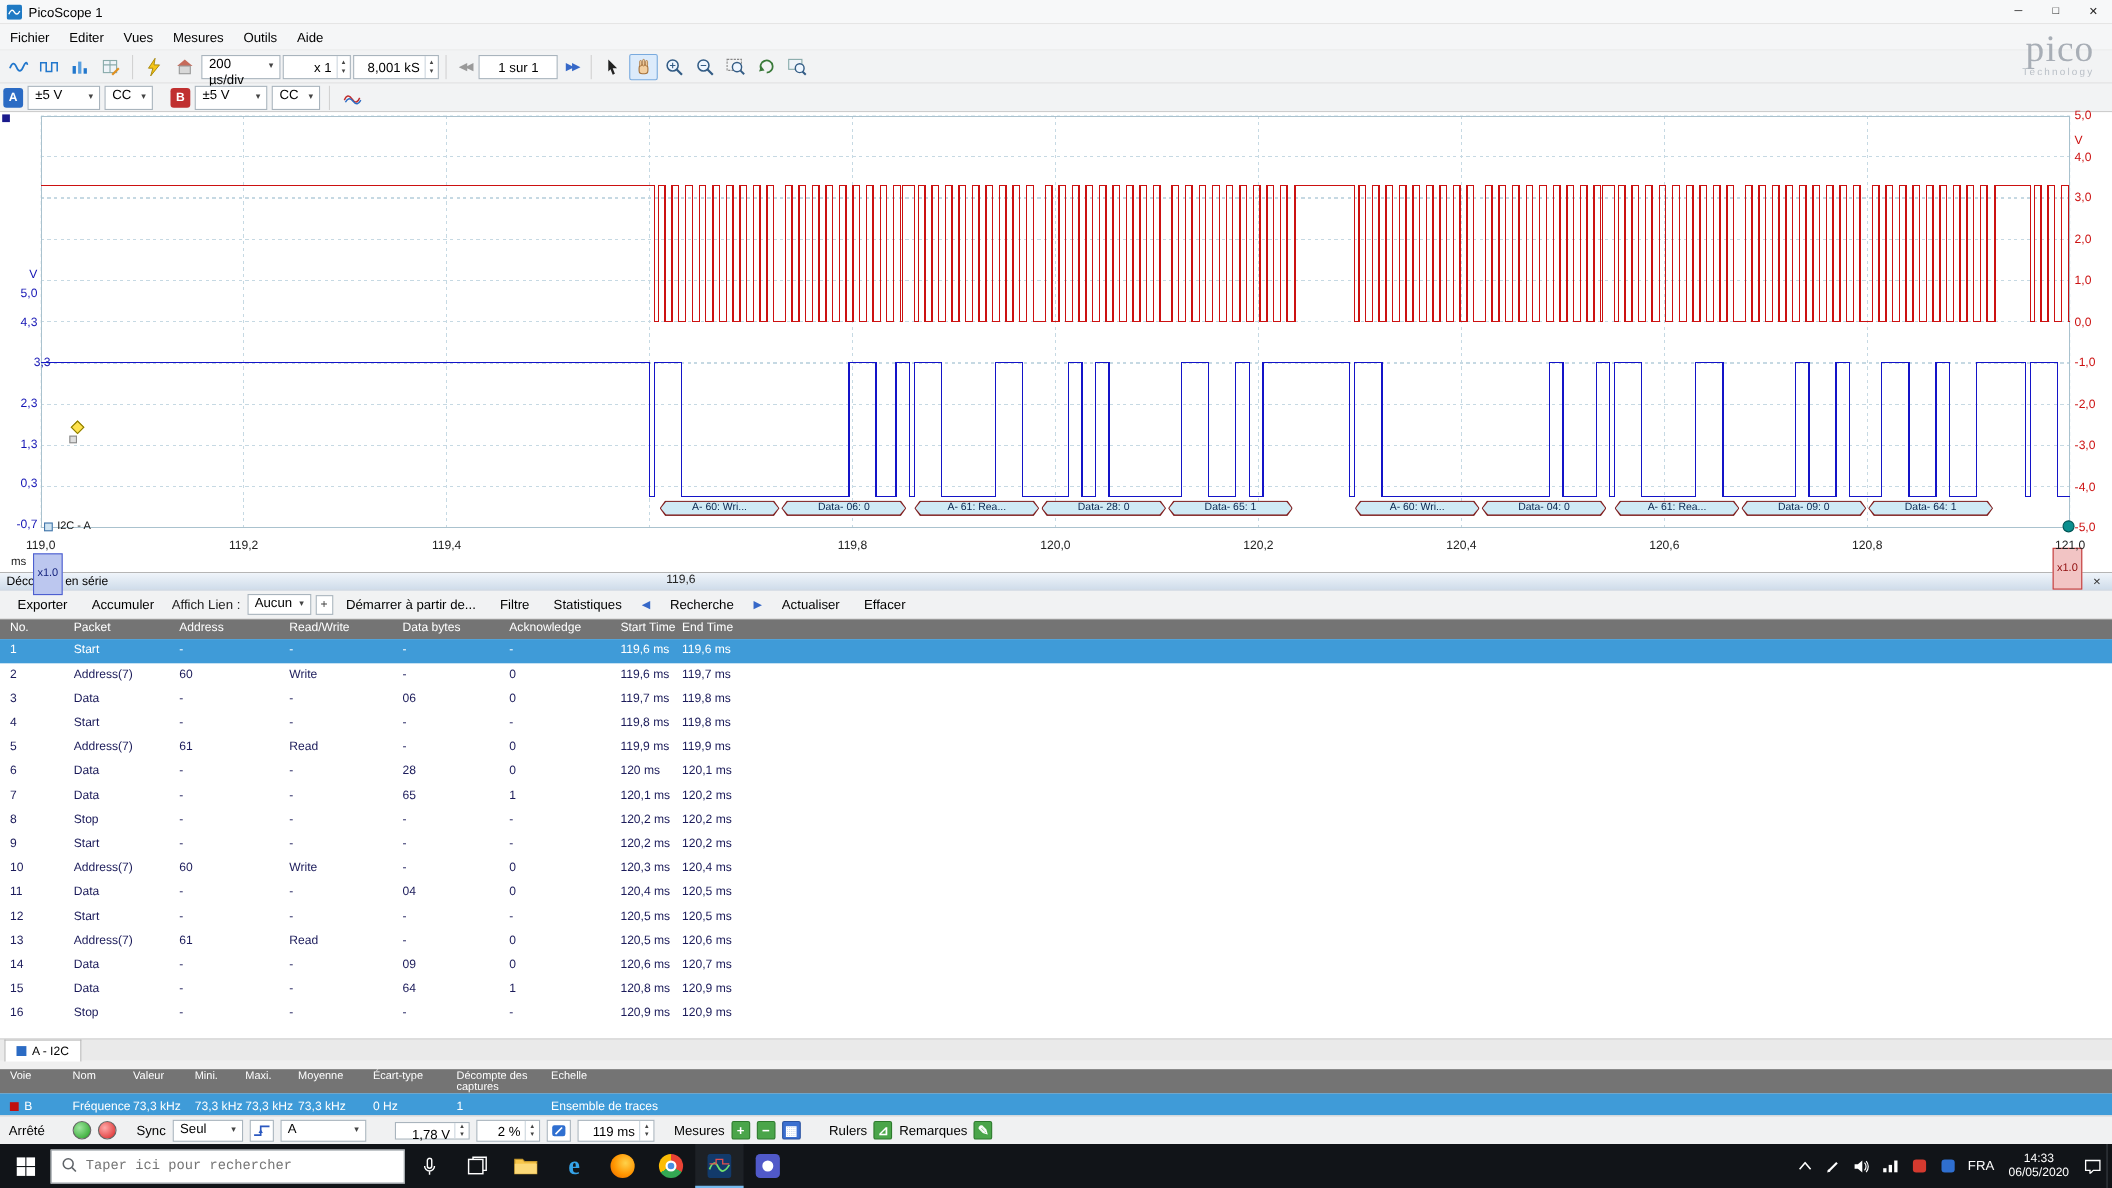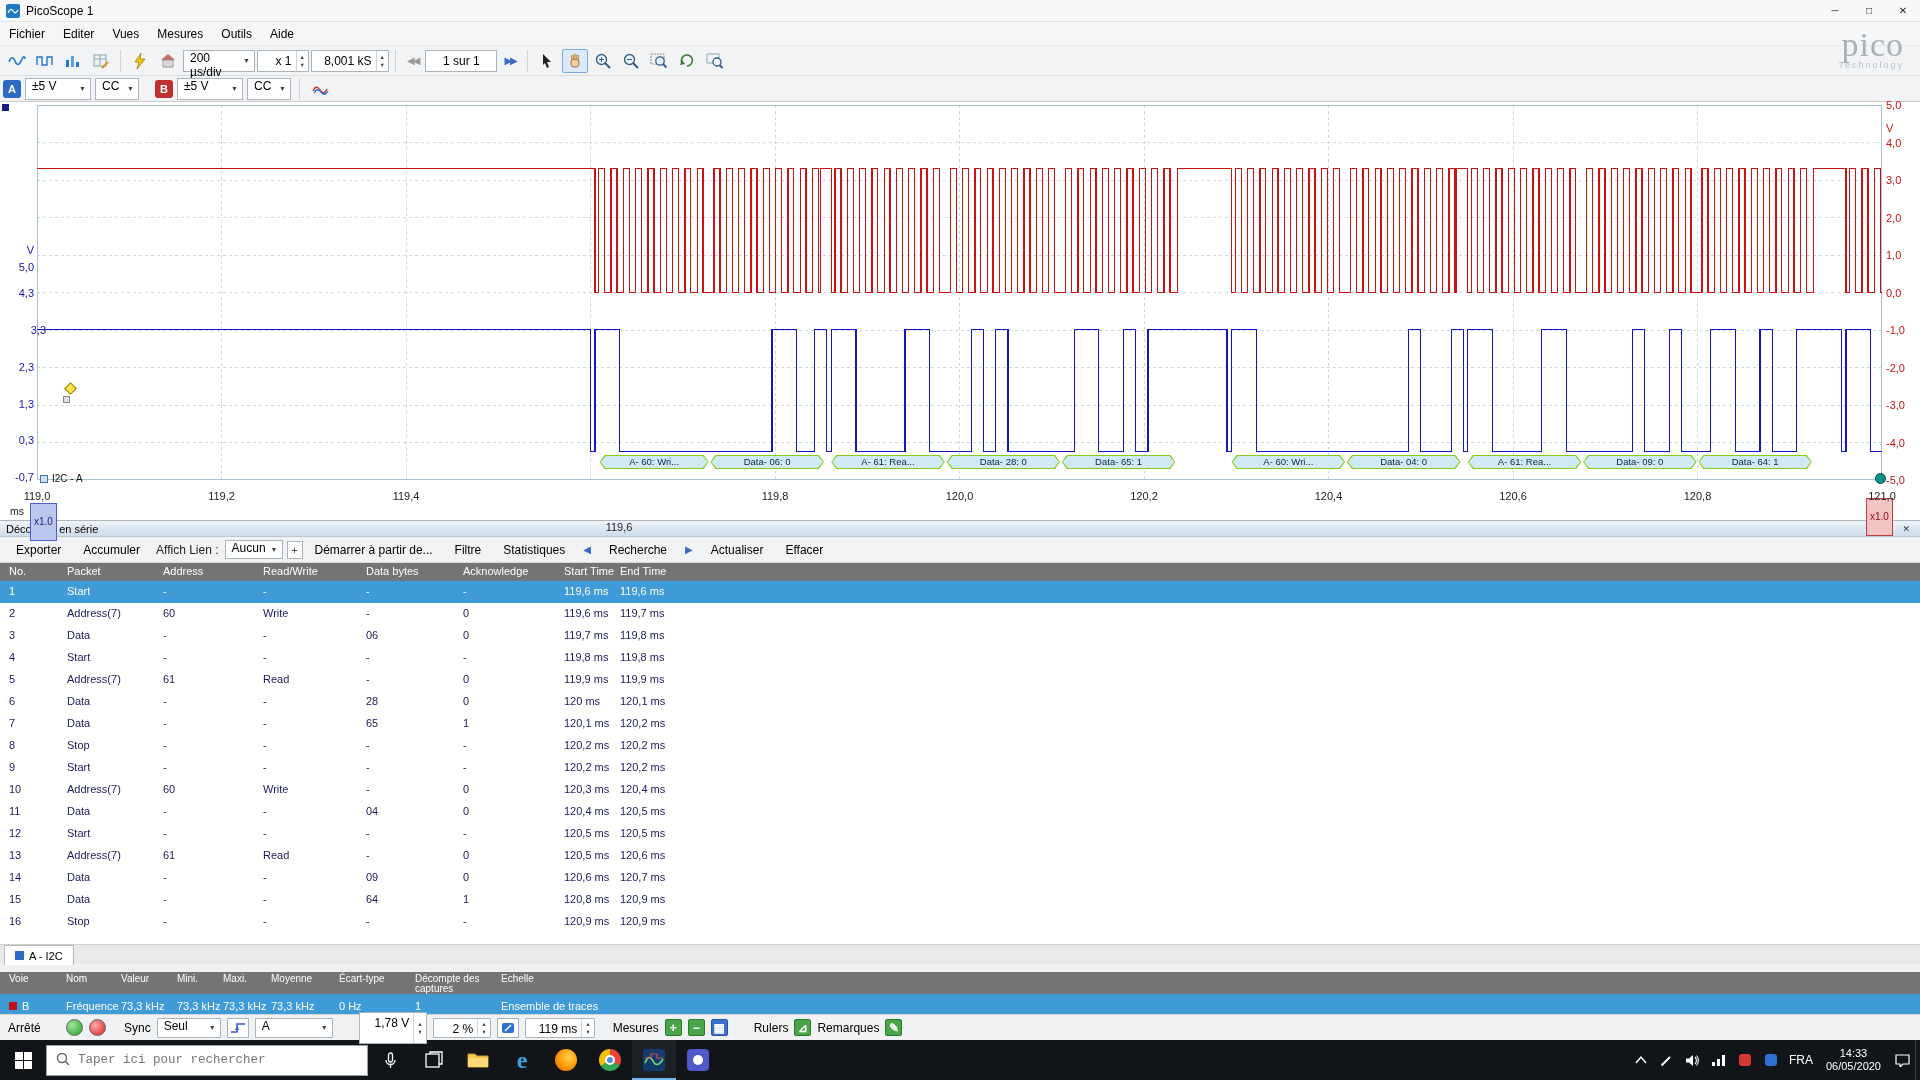--- a/index.html
+++ b/index.html
@@ -35,21 +35,21 @@
   
   .scope{position:relative;height:418px;background:#fff}
   svg.wave{position:absolute;left:37px;top:3px}
   .grid{stroke:#c6d9e3;stroke-width:1;stroke-dasharray:3 3;shape-rendering:crispEdges}
   .plotborder{fill:none;stroke:#aac2ce;shape-rendering:crispEdges}
   .axlabel{position:absolute;font-size:11px;line-height:12px;white-space:nowrap}
   .axl{left:0;width:34px;text-align:right;color:#1414b4}
   .axr{left:1886px;color:#cc1111}
   .axx{color:#222;transform:translateX(-50%);top:388px}
   .msu{color:#222;font-size:10.5px}
-  .chip{position:absolute;top:353px;height:14px;background:#84cc16;clip-path:polygon(5px 0,calc(100% - 5px) 0,100% 50%,calc(100% - 5px) 100%,5px 100%,0 50%)}
+  .chip{position:absolute;top:353px;height:14px;background:#7f1d1d;clip-path:polygon(5px 0,calc(100% - 5px) 0,100% 50%,calc(100% - 5px) 100%,5px 100%,0 50%)}
   .chipin{position:absolute;inset:1px;background:#cfeaf5;clip-path:polygon(5px 0,calc(100% - 5px) 0,100% 50%,calc(100% - 5px) 100%,5px 100%,0 50%);font-size:9.5px;line-height:12px;text-align:center;color:#06234c;overflow:hidden;white-space:nowrap}
   .corner-sq{position:absolute;left:2px;top:2px;width:7px;height:7px;background:#1a1a8c}
   .marker-diamond{position:absolute;left:66px;top:282px;width:9px;height:9px;background:#ffe34d;border:1px solid #8a7a00;transform:rotate(45deg)}
   .marker-box{position:absolute;left:63px;top:294px;width:7px;height:7px;background:#dedede;border:1px solid #8a8a8a}
   .trig-circle{position:absolute;left:1875px;top:371px;width:11px;height:11px;border-radius:50%;background:#0b8f8f;border:1px solid #055}
   .zbadge{position:absolute;font-size:10px;line-height:12px;padding:12px 3px;border:1px solid}
   .zbadge.l{left:30px;top:401px;background:#bcc7ef;border-color:#4d5fd0;color:#16247e}
   .zbadge.r{left:1866px;top:396px;background:#f2c4c4;border-color:#c23b3b;color:#8e0b0b}
   .i2c-src{position:absolute;left:40px;top:371px;display:flex;align-items:center;gap:4px;font-size:10px;color:#111}
   .i2c-src .box{width:8px;height:8px;background:#cfe4f2;border:1px solid #4477aa}
@@ -169,21 +169,21 @@
     <span class="tbtn">
         <svg width="18" height="18">
           <polygon points="9,2 16,8 2,8" fill="#c66a5a"></polygon>
           <rect x="4" y="8" width="10" height="7" fill="#d8d8d8" stroke="#999"></rect>
         </svg>
       </span>
     <div class="combo" style="width:72px">
         <span>200 µs/div</span>
         <span class="carrow">▼</span>
       </div>
-    <div class="spin" style="width:52px">
+    <div class="spin" style="width:62px">
         <span class="val">x 1</span>
         <span class="spinbtns">
           <i>▲</i>
           <i>▼</i>
         </span>
       </div>
     <div class="spin" style="width:78px">
         <span class="val">8,001 kS</span>
         <span class="spinbtns">
           <i>▲</i>
@@ -631,21 +631,21 @@
   <span class="iconbtn">
       <svg width="16" height="14">
         <polyline points="1,11 7,11 7,3 15,3" fill="none" stroke="#2b58c0" stroke-width="1.5"></polyline>
         <polygon points="7,5.5 5,9 9,9" fill="#2b58c0"></polygon>
       </svg>
     </span>
   <div class="combo" style="width:78px;height:20px">
       <span>A</span>
       <span class="carrow">▼</span>
     </div>
-  <div class="spin ml20" style="width:68px;height:32px">
+  <div class="spin ml20" style="width:68px;height:16px">
       <span class="val">1,78 V</span>
       <span class="spinbtns">
         <i>▲</i>
         <i>▼</i>
       </span>
     </div>
   <div class="spin" style="width:58px;height:20px">
       <span class="val">2 %</span>
       <span class="spinbtns">
         <i>▲</i>

